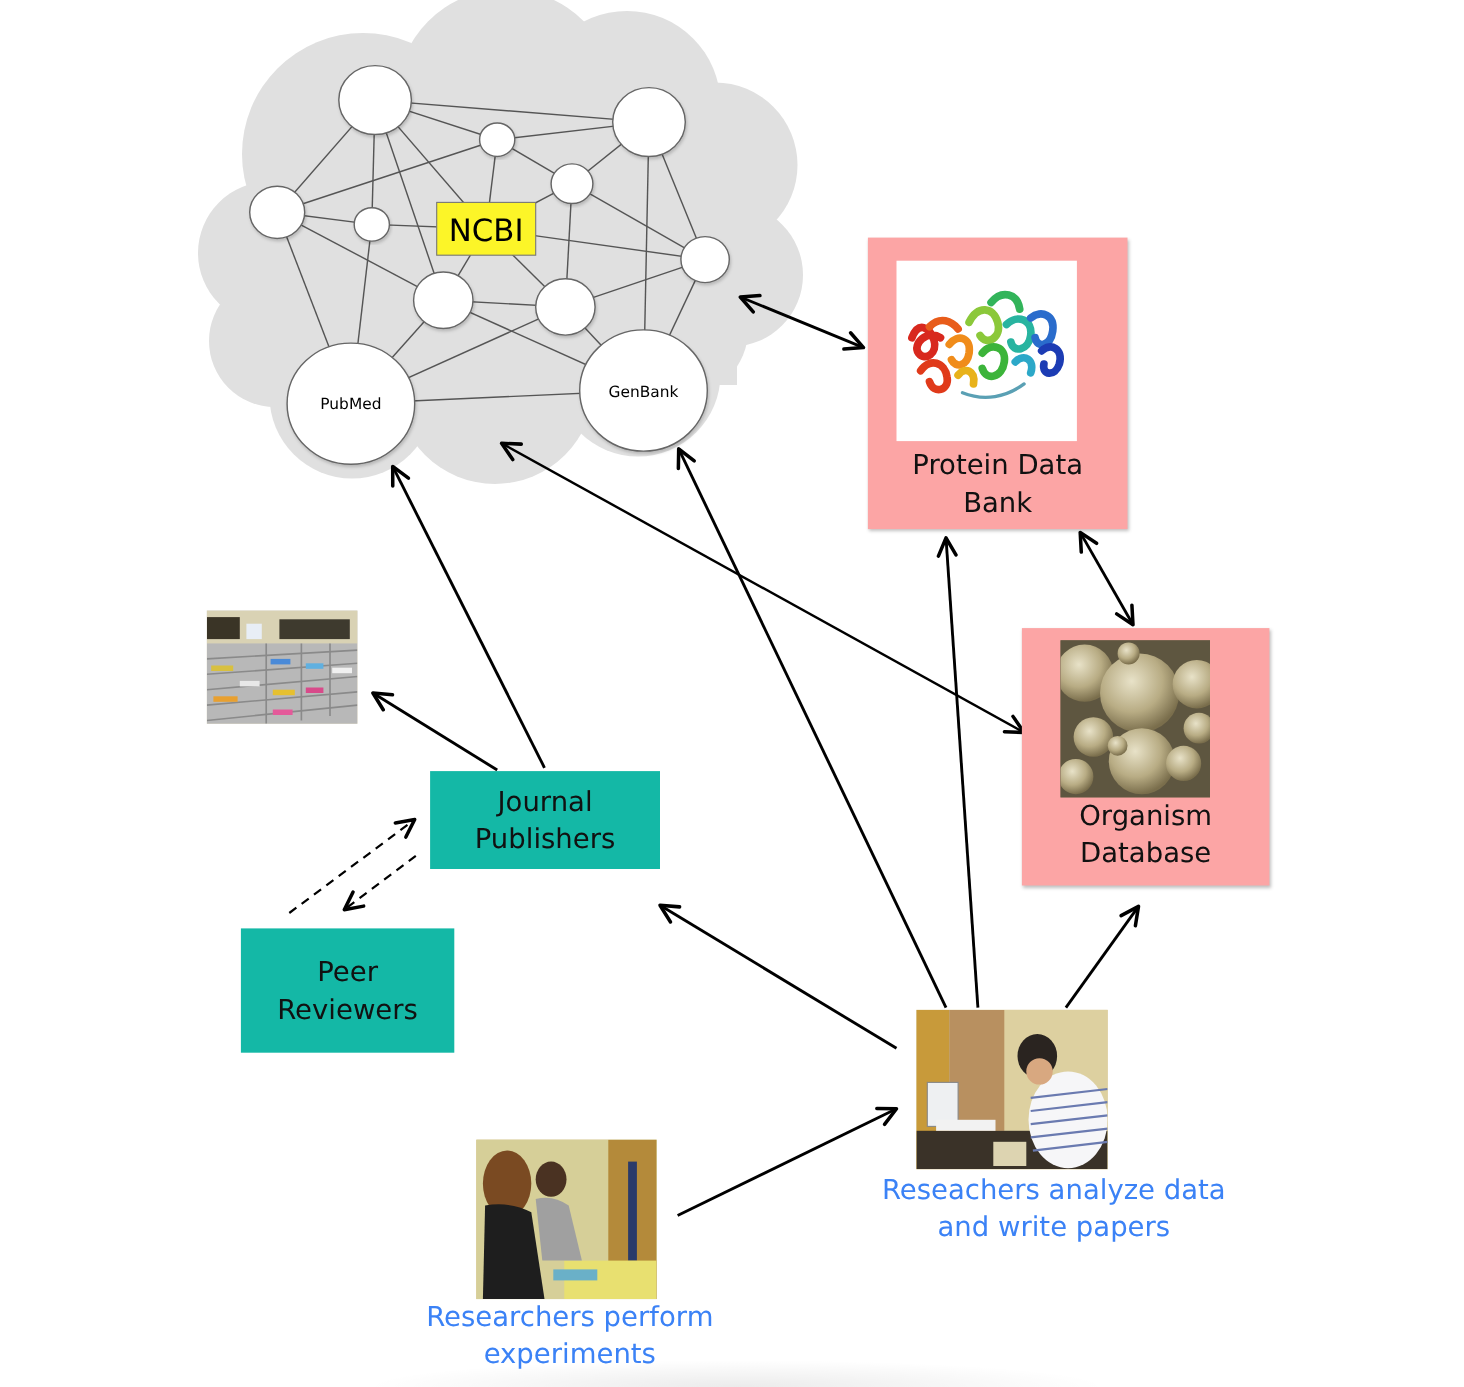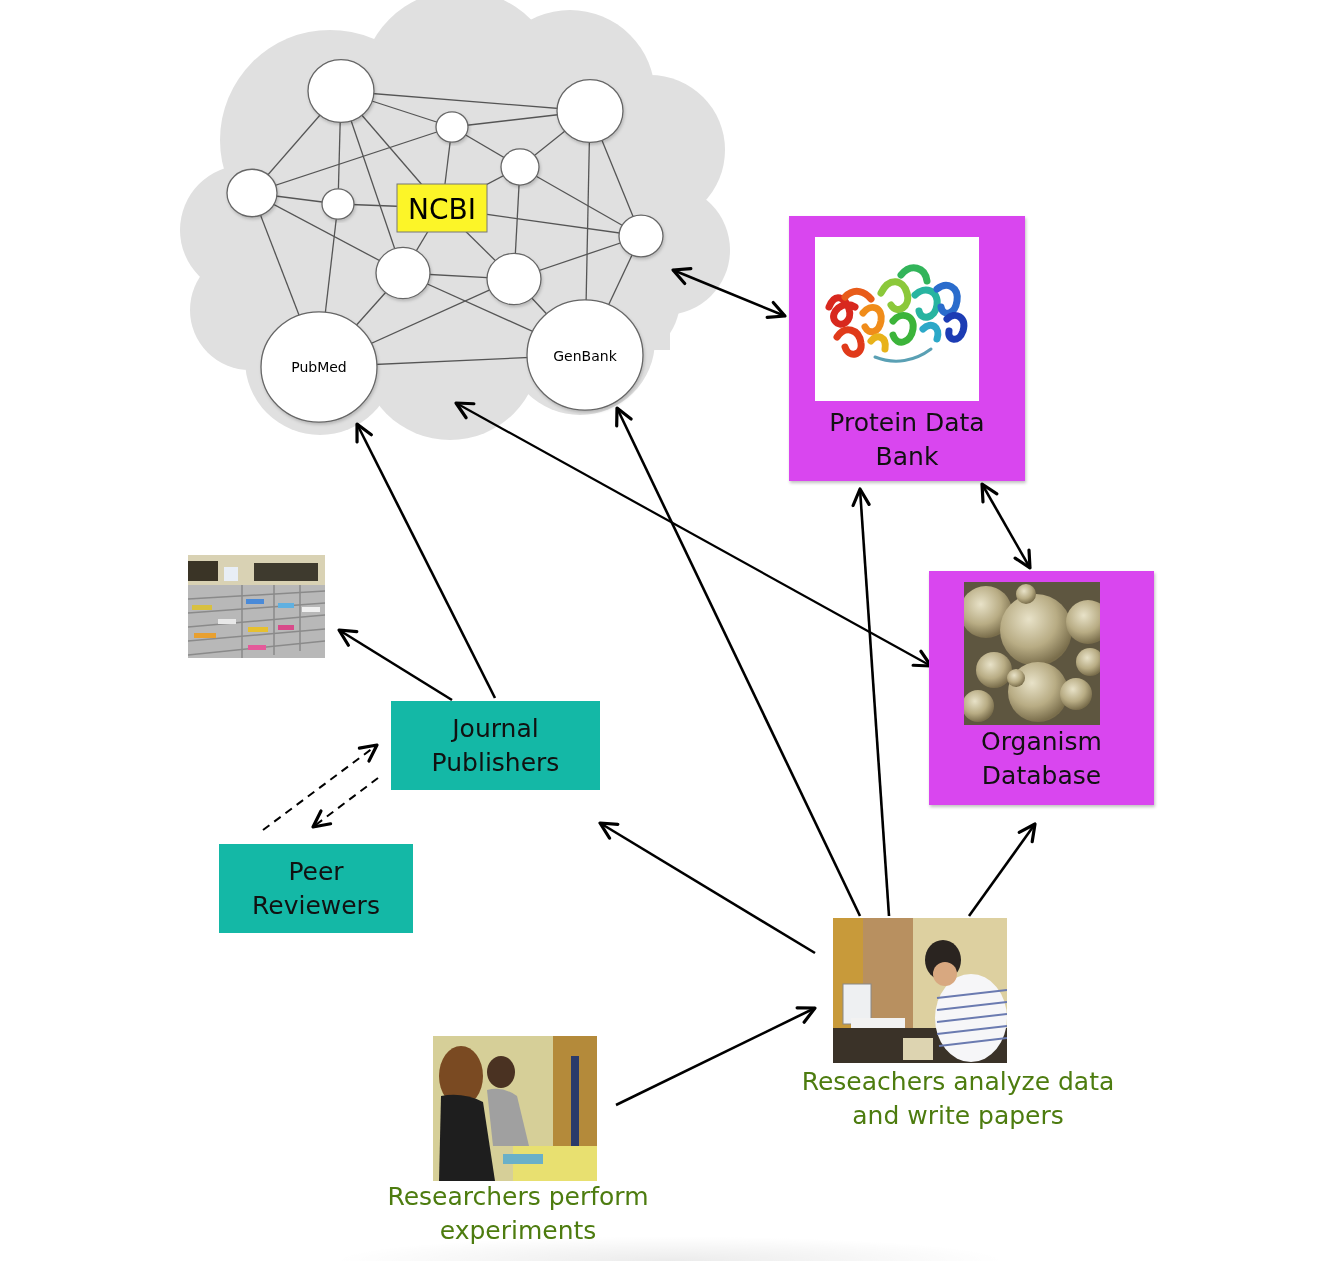--- a/index.html
+++ b/index.html
@@ -1,25 +1,25 @@
 <!DOCTYPE html>
 <html><head>
 <meta charset="utf-8">
 <style>
   html, body { margin:0; padding:0; background:#ffffff; }
   body { width:1331px; height:1261px; position:relative; overflow:hidden;
          font-family:"DejaVu Sans", "Liberation Sans", sans-serif; color:#111; }
   #canvas { position:absolute; left:0; top:0; }
   .node-label { font-family:"DejaVu Sans", sans-serif; }
   .box { position:absolute; text-align:center; }
-  .gray-box { background:#d946ef; box-shadow: 1px 2px 3px rgba(0,0,0,0.25); }
+  .gray-box { background:#fca5a5; box-shadow: 1px 2px 3px rgba(0,0,0,0.25); }
   .blue-box { background:#14b8a6; display:flex; align-items:center; justify-content:center; }
   .box-label { font-size:25px; line-height:34px; color:#111; white-space:pre-line; }
   .photo { position:absolute; overflow:hidden; }
-  .caption { position:absolute; text-align:center; font-size:25px; line-height:34px; white-space:pre-line; color:#4d7c0f; }
+  .caption { position:absolute; text-align:center; font-size:25px; line-height:34px; white-space:pre-line; color:#3b82f6; }
   .bottom-fade { position:absolute; left:330px; top:1236px; width:680px; height:25px;
      background: radial-gradient(ellipse at 50% 100%, rgba(0,0,0,0.08), rgba(0,0,0,0) 70%); }
 </style>
 </head>
 <body>
 
 <svg id="canvas" width="1331" height="1261" viewBox="0 0 1331 1261">
   <defs>
     <marker id="arrow" viewBox="0 0 14 14" refX="12" refY="7" markerWidth="9" markerHeight="9" orient="auto-start-reverse" markerUnits="userSpaceOnUse">
       <path d="M1,1 L12,7 L1,13" fill="none" stroke="#000" stroke-width="2.4" stroke-linecap="round" stroke-linejoin="round"></path>
@@ -199,21 +199,21 @@
       <rect x="60" y="90" width="18" height="5" fill="#e45a9a"></rect>
     </g>
   </svg>
 </div>
 
 <div class="box blue-box" style="left:391px;top:701px;width:209px;height:89px;">
   <div class="box-label">Journal
 Publishers</div>
 </div>
 
-<div class="box blue-box" style="left:219px;top:844px;width:194px;height:89px;">
+<div class="box blue-box" style="left:219px;top:844px;width:194px;height:113px;">
   <div class="box-label">Peer
 Reviewers</div>
 </div>
 
 <div class="photo" style="left:833px;top:918px;width:174px;height:145px;background:#d8c48c;">
   <svg width="174" height="145" viewBox="0 0 174 145">
     <rect width="174" height="145" fill="#ddd0a0"></rect>
     <rect x="0" y="0" width="30" height="145" fill="#c89a3a"></rect>
     <rect x="30" y="0" width="50" height="110" fill="#b89060"></rect>
     <rect x="0" y="110" width="174" height="35" fill="#3a3228"></rect>

